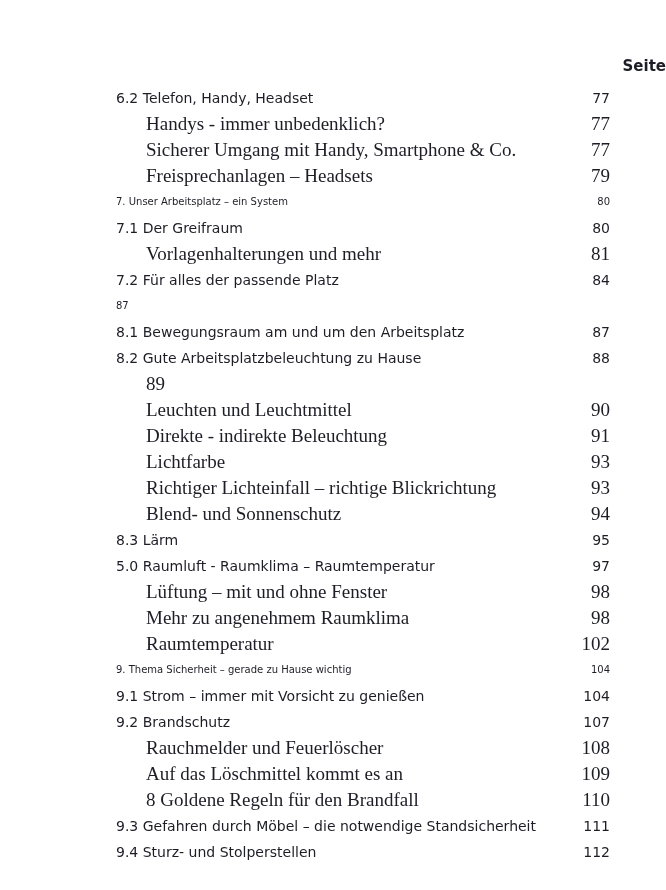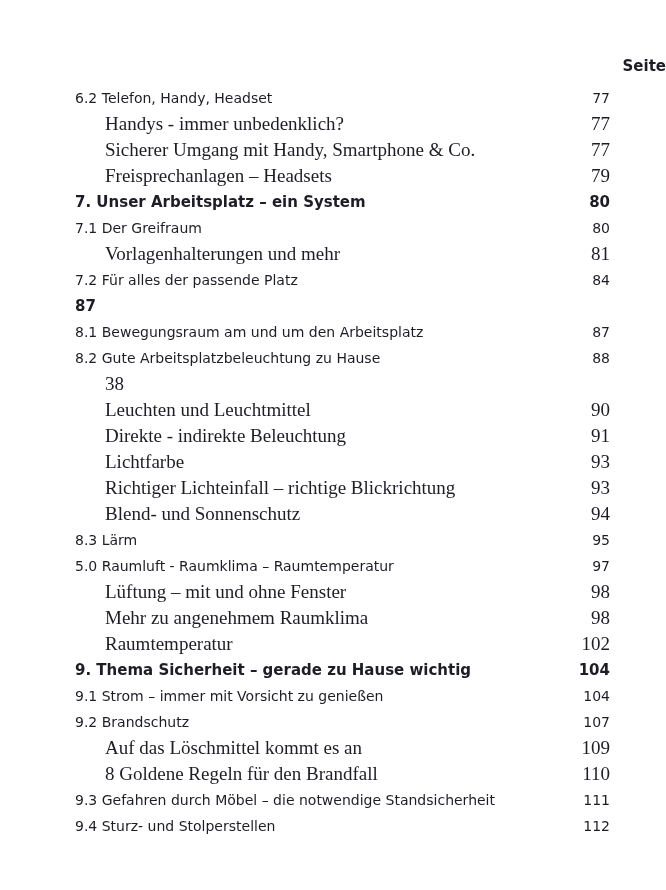--- a/index.html
+++ b/index.html
@@ -25,20 +25,21 @@
     height: 20px;
     line-height: 20px;
     text-align: right;
   }
   .header-row .col-header {
     font-weight: bold;
     font-size: 15px;
   }
   .toc-list {
     margin-top: 9px;
+    margin-left: 41px;
   }
   .row {
     display: flex;
     justify-content: space-between;
     align-items: baseline;
     height: 26px;
     line-height: 26px;
     padding-right: 56px;
     white-space: nowrap;
   }
@@ -55,22 +56,22 @@
   .row.lvl2 {
     padding-left: 105px;
   }
   .row.lvl2 .label,
   .row.lvl2 .pagenum {
     font-size: 19px;
     font-family: Liberation Serif, serif;
   }
   .row.bold .label,
   .row.bold .pagenum {
-    font-weight: bold;
-    font-size: 15px;
+    font-weight: normal;
+    font-size: 10px;
   }
 </style>
 </head>
 <body style="color: rgb(29, 29, 38); background: rgb(255, 255, 255);">
 
 <div class="page">
   <div class="header-row">
     <span class="col-header">Seite</span>
   </div>
   <div class="toc-list" id="toc-list">
@@ -122,21 +123,21 @@
     <span class="label">8.1 Bewegungsraum am und um den Arbeitsplatz</span>
     <span class="pagenum">87</span>
   </div>
 
   <div class="row lvl1">
     <span class="label">8.2 Gute Arbeitsplatzbeleuchtung zu Hause</span>
     <span class="pagenum">88</span>
   </div>
 
   <div class="row lvl2">
-    <span class="pagenum">38</span>
+    <span class="pagenum">89</span>
   </div>
 
   <div class="row lvl2">
     <span class="label">Leuchten und Leuchtmittel</span>
     <span class="pagenum">90</span>
   </div>
 
   <div class="row lvl2">
     <span class="label">Direkte - indirekte Beleuchtung</span>
     <span class="pagenum">91</span>
@@ -190,20 +191,24 @@
   <div class="row lvl1">
     <span class="label">9.1 Strom – immer mit Vorsicht zu genießen</span>
     <span class="pagenum">104</span>
   </div>
 
   <div class="row lvl1">
     <span class="label">9.2 Brandschutz</span>
     <span class="pagenum">107</span>
   </div>
 
+  <div class="row lvl2">
+    <span class="label">Rauchmelder und Feuerlöscher</span>
+    <span class="pagenum">108</span>
+  </div>
 
   <div class="row lvl2">
     <span class="label">Auf das Löschmittel kommt es an</span>
     <span class="pagenum">109</span>
   </div>
 
   <div class="row lvl2">
     <span class="label">8 Goldene Regeln für den Brandfall</span>
     <span class="pagenum">110</span>
   </div>

